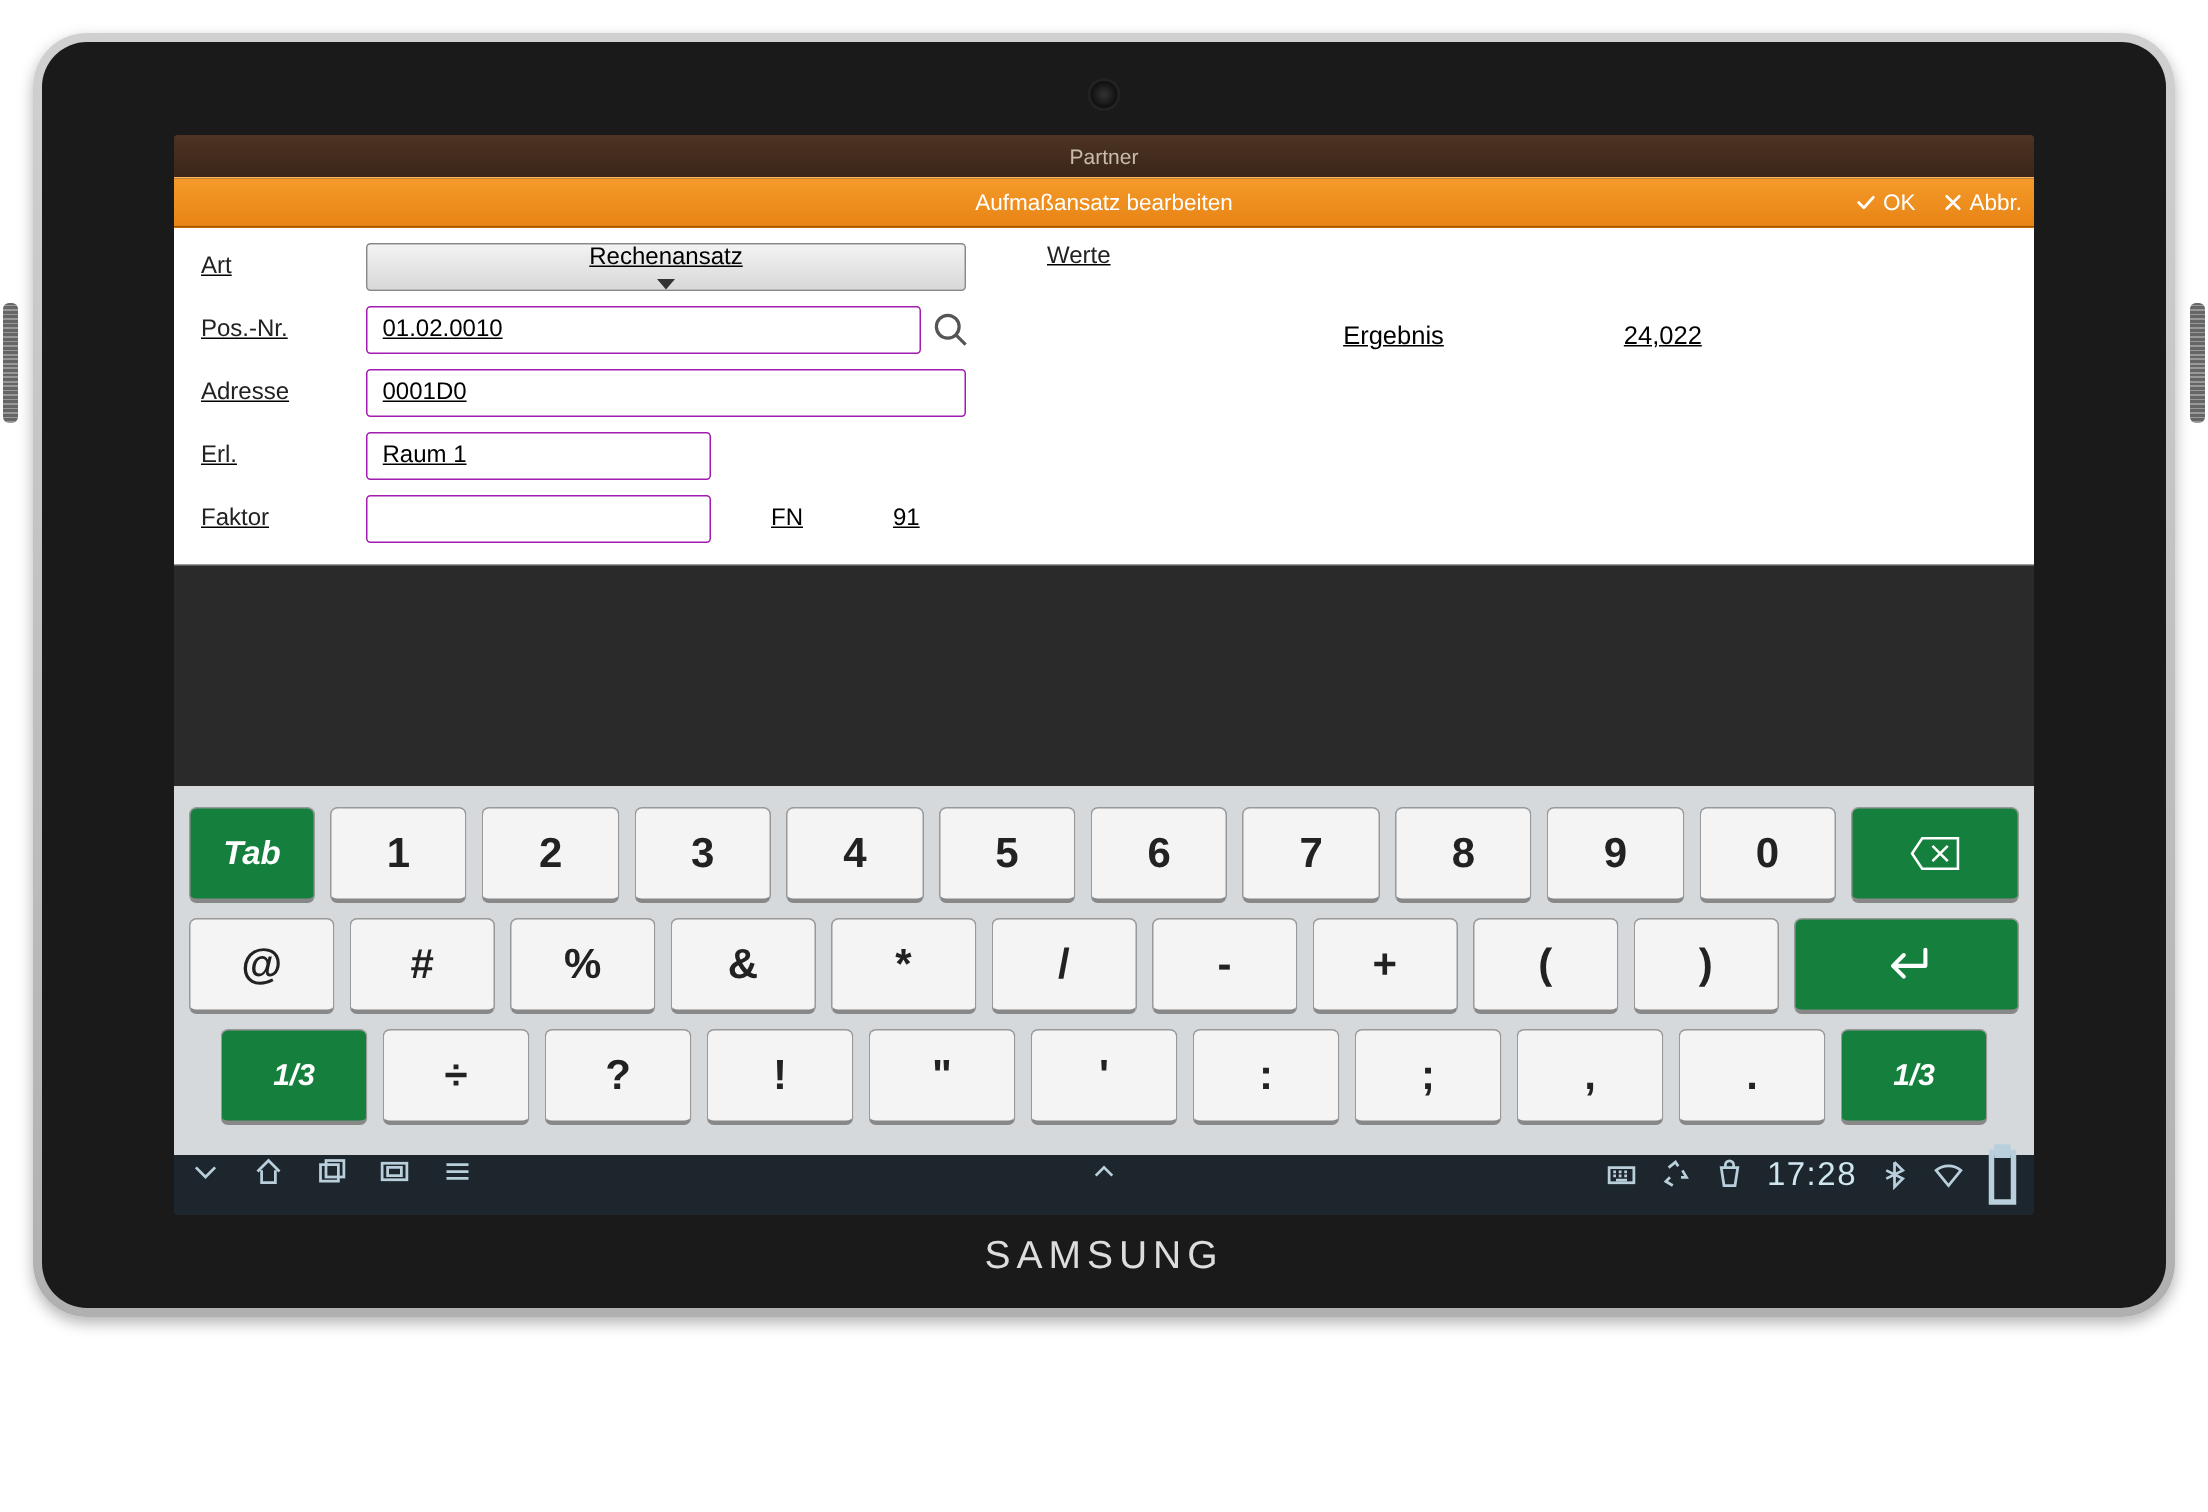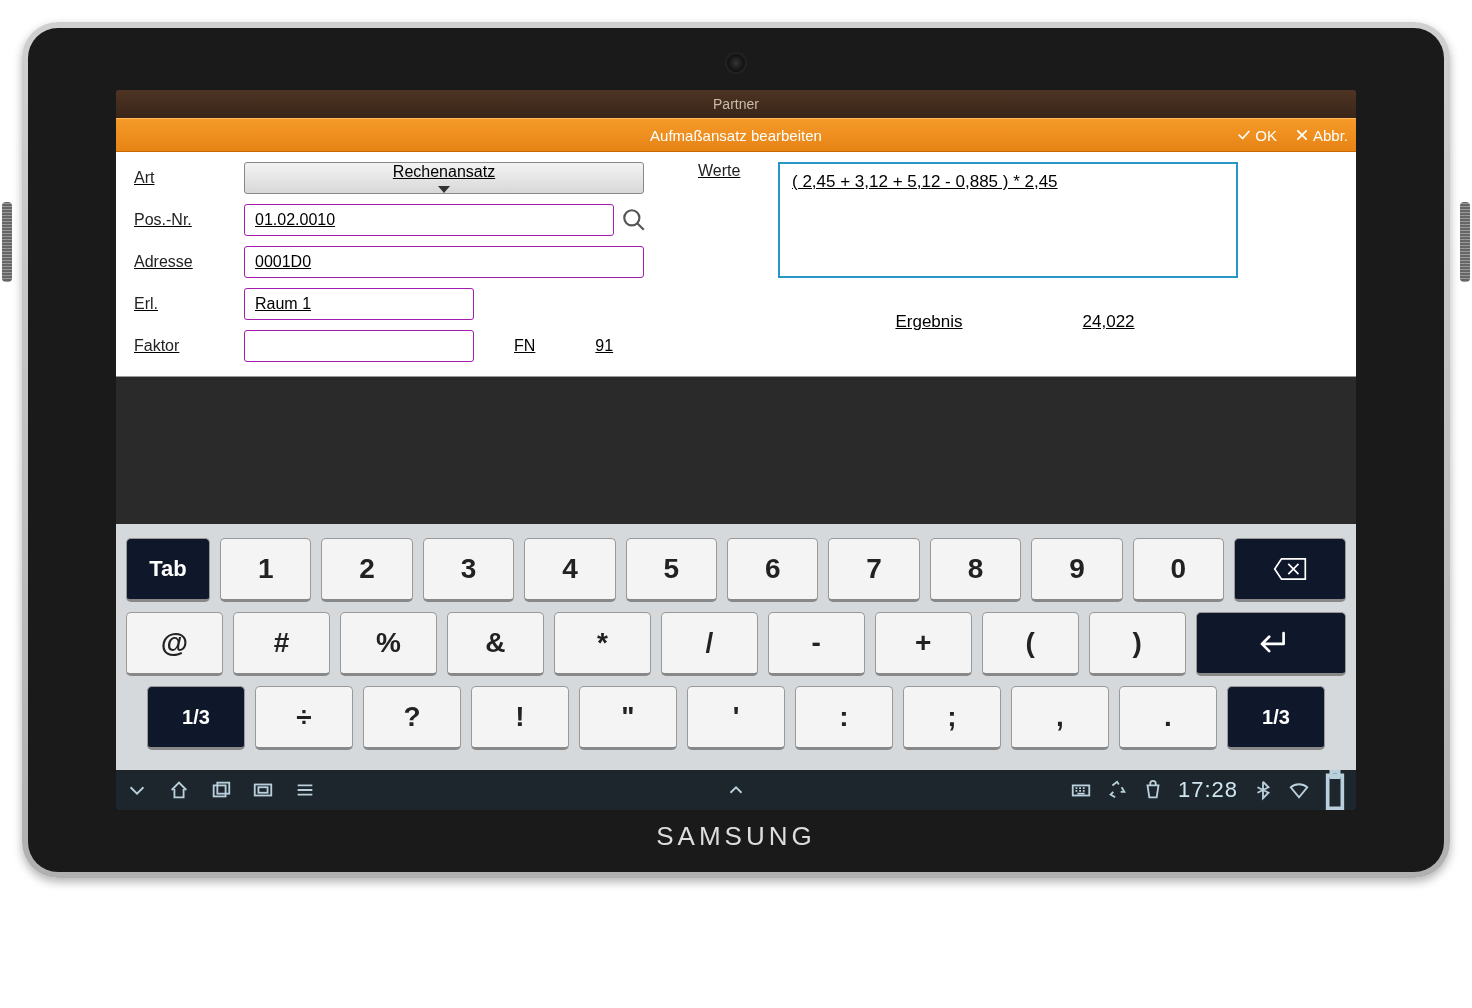--- a/index.html
+++ b/index.html
@@ -183,37 +183,38 @@
     display: flex;
     align-items: center;
     justify-content: center;
     font-size: 28px;
     font-weight: bold;
     color: #222;
     cursor: pointer;
     user-select: none;
   }
   .key.func {
-    background: #0f172a;
+    background: #15803d;
     color: #fff;
     font-size: 22px;
+    font-style: italic;
   }
   .w1 { width: 98px; }
   .wTab { width: 90px; }
   .wWide { width: 152px; }
   .wBack { width: 120px; }
   .wSpace { width: 520px; }
   .wSmall { width: 80px; }
 
   
   .navbar {
     height: 40px;
     background: #1d262c;
     display: flex;
-    align-items: center;
+    align-items: flex-start;
     color: #b9d0dc;
     font-size: 14px;
     padding: 0 10px;
     justify-content: space-between;
   }
   .nav-left, .nav-right { display: flex; align-items: center; gap: 20px; }
   .nav-right { gap: 14px; }
   .navicon { width: 22px; height: 22px; display:inline-flex; align-items:center; justify-content:center; cursor:pointer; }
   .clock { font-size: 22px; color: #cfe6f0; letter-spacing: 1px; }
   .navbar svg { stroke: #b9d0dc; fill: none; stroke-width: 2; }
@@ -284,23 +285,20 @@
           <div class="row" style="margin-bottom:0">
             <span class="lbl">Faktor</span>
             <input class="textfield" style="width: 230px;" value="">
             <span style="margin-left:40px">FN</span>
             <span style="margin-left:60px">91</span>
           </div>
         </div>
         <div class="right">
           <div class="row" style="align-items:flex-start">
             <span class="lbl" style="width:80px">Werte</span>
-            <div class="werte-box">
-              <span>( 2,45 + 3,12 + 5,12 - 0,885 ) * 2,45</span>
-            </div>
           </div>
           <div class="result-row">
             <span>Ergebnis</span>
             <span>24,022</span>
           </div>
         </div>
       </div>
 
       <div class="gap"></div>
 

